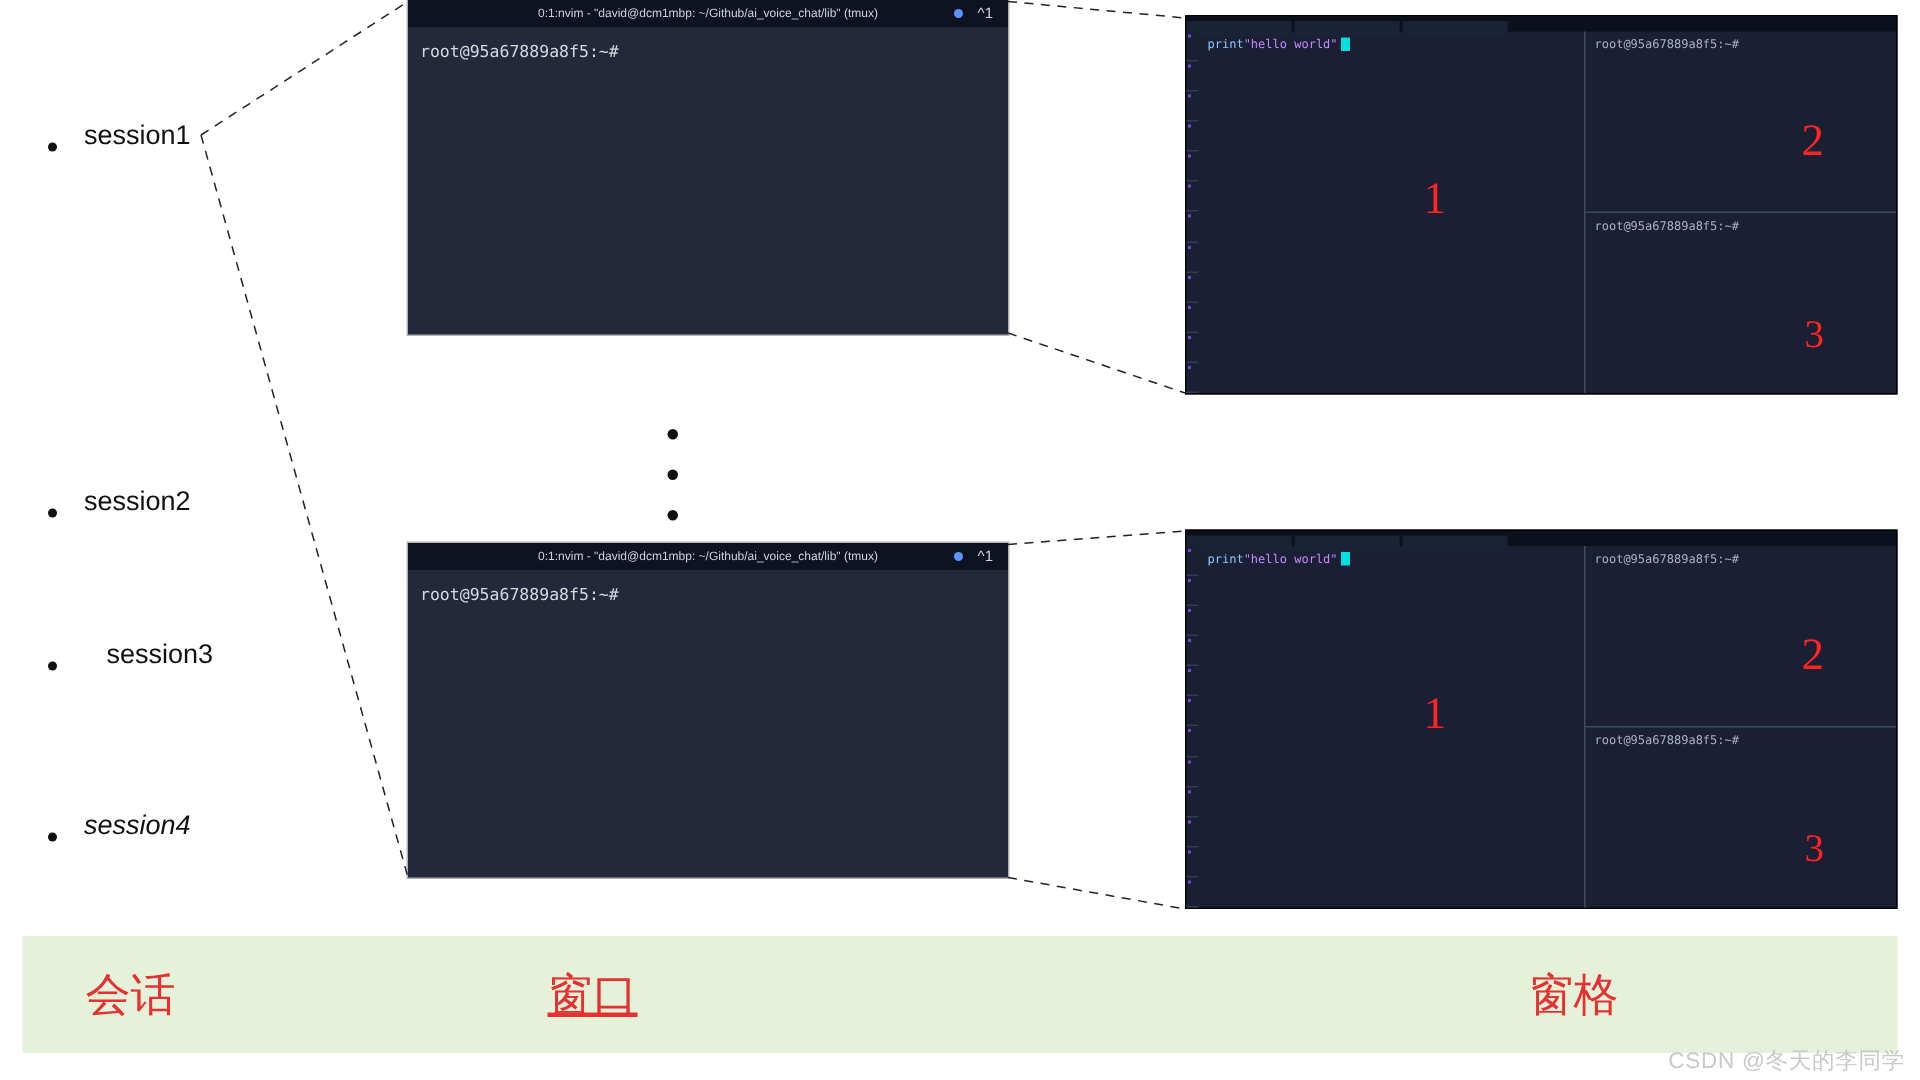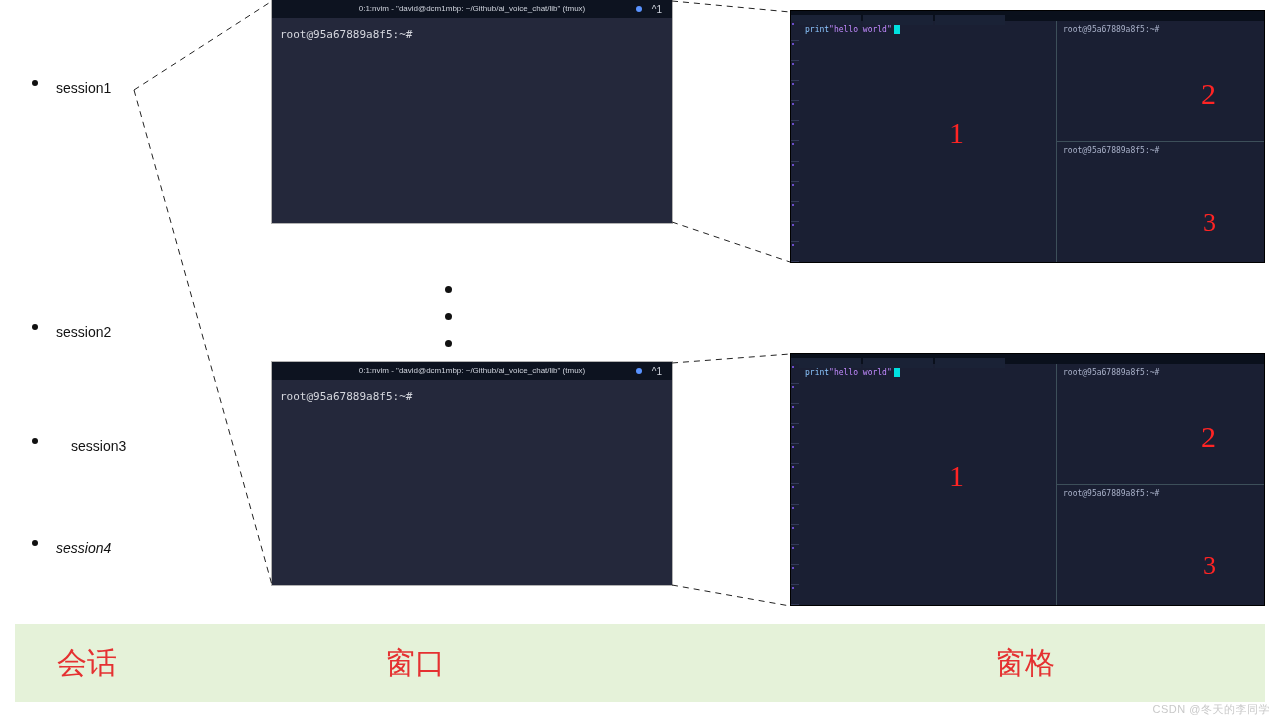--- a/index.html
+++ b/index.html
@@ -12,33 +12,33 @@
     position: relative;
     overflow: hidden;
   }
   .canvas {
     position: absolute;
     inset: 0;
   }
   .session-item {
     position: absolute;
     left: 32px;
-    font-size: 14px;
+    font-size: 18px;
     color: #111;
     display: flex;
-    align-items: flex-start;
+    align-items: flex-end;
     gap: 18px;
   }
   .session-item .bullet {
     width: 6px; height: 6px; background:#111; border-radius:50%;
     display:inline-block;
   }
   .s1 { top: 80px; }
   .s2 { top: 324px; }
-  .s3 { top: 438px; gap: 33px; }
+  .s3 { top: 426px; gap: 33px; }
   .s4 { top: 540px; font-style: italic; }
 
   .term-window {
     position: absolute;
     left: 272px;
     width: 400px;
     height: 223px;
     background: #24283b;
     box-shadow: 0 0 0 1px rgba(0,0,0,.3);
   }
@@ -154,27 +154,27 @@
     display:flex;
     align-items:center;
   }
   .footer .lbl {
     color:#e53131;
     font-size:30px;
     font-weight:400;
     position:absolute;
   }
   .lblA { left:42px; }
-  .lblB { left:370px; }
-  .lblC { left:980px; }
+  .lblB { left:350px;text-decoration:underline; }
+  .lblC { left:1004px; }
 
   .watermark {
     position:absolute;
     right:10px; bottom:3px;
-    font-size:11px;
+    font-size:15px;
     color:#c9c9c9;
     letter-spacing:.5px;
   }
 </style>
 </head>
 <body>
 <div class="canvas">
 
   <div class="session-item s1">
     <span class="bullet"></span>

